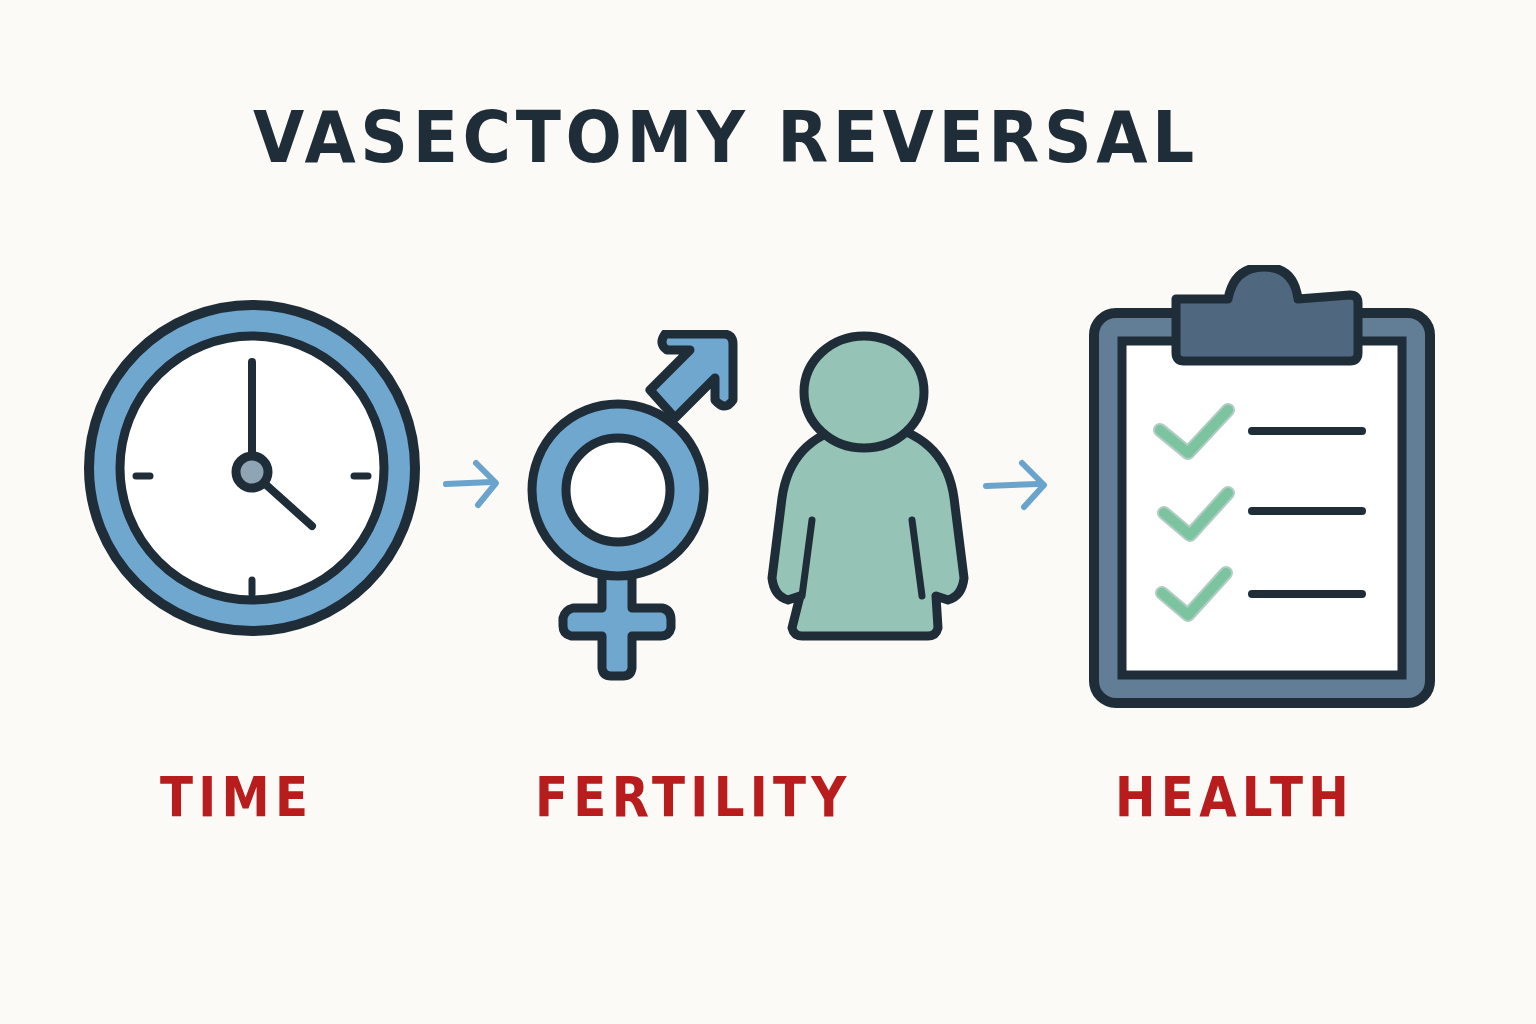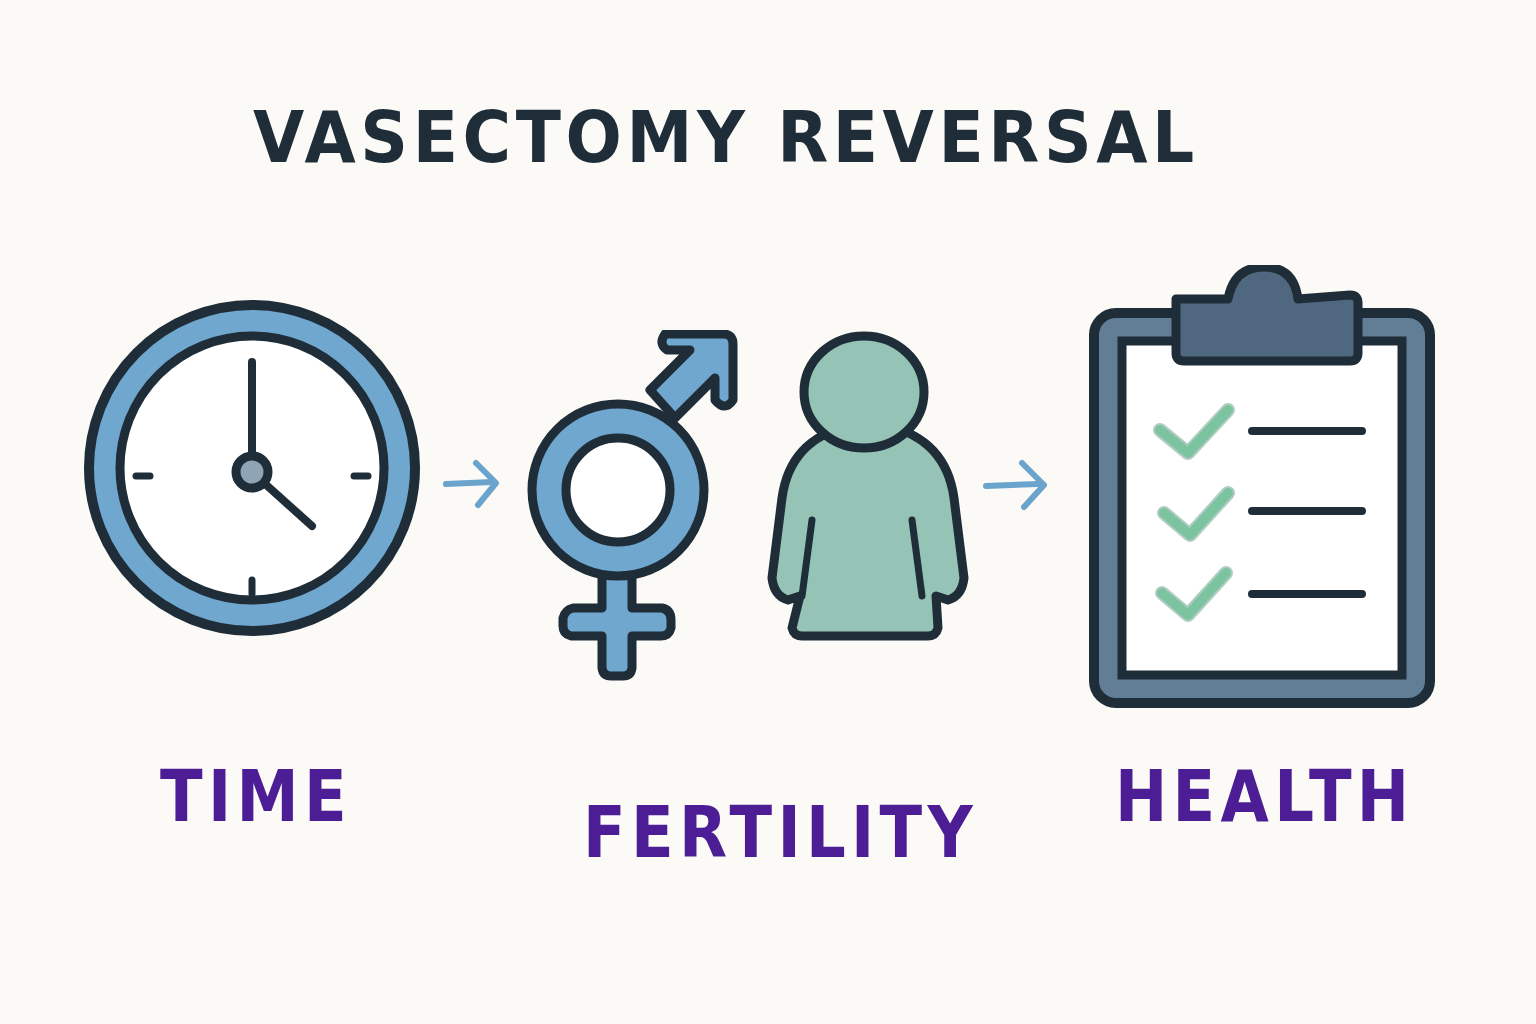--- a/index.html
+++ b/index.html
@@ -13,22 +13,22 @@
   .title {
     position: absolute; left: 0; top: 92px; width: 1480px;
     text-align: center; padding-left: 0;
     font-size: 72px; font-weight: bold; letter-spacing: 5px;
     color: #1f2d38; line-height: 90px;
   }
   .title span { display: inline-block; transform: scaleX(0.92); margin-left: 0; }
   .icon { position: absolute; }
   .label {
     position: absolute; top: 752px;
-    font-size: 71px; font-weight: bold; letter-spacing: 6px;
-    color: #4c1d95; line-height: 90px;
+    font-size: 55px; font-weight: bold; letter-spacing: 6px;
+    color: #b91c1c; line-height: 90px;
   }
   .label span { display: inline-block; transform: scaleX(0.88); transform-origin: left center; }
 </style>
 </head>
 <body>
 
 <div class="title" style="left:-14px;">
   <span>VASECTOMY REVERSAL</span>
 </div>
 
@@ -83,18 +83,18 @@
   <path d="M74 328 L100 350 L138 308" stroke="#7cc4a0" stroke-width="10" stroke-linecap="round" stroke-linejoin="round" fill="none"></path>
 
   <line x1="164" y1="166" x2="274" y2="166" stroke="#1f2d38" stroke-width="8" stroke-linecap="round"></line>
   <line x1="164" y1="246" x2="274" y2="246" stroke="#1f2d38" stroke-width="8" stroke-linecap="round"></line>
   <line x1="164" y1="329" x2="274" y2="329" stroke="#1f2d38" stroke-width="8" stroke-linecap="round"></line>
 </svg>
 
 <div class="label" style="left:160px;">
   <span>TIME</span>
 </div>
-<div class="label" style="left:583px;margin-top:36px;">
+<div class="label" style="left:535px;">
   <span>FERTILITY</span>
 </div>
 <div class="label" style="left:1115px;text-align:right;">
   <span>HEALTH</span>
 </div>
 
 </body></html>

